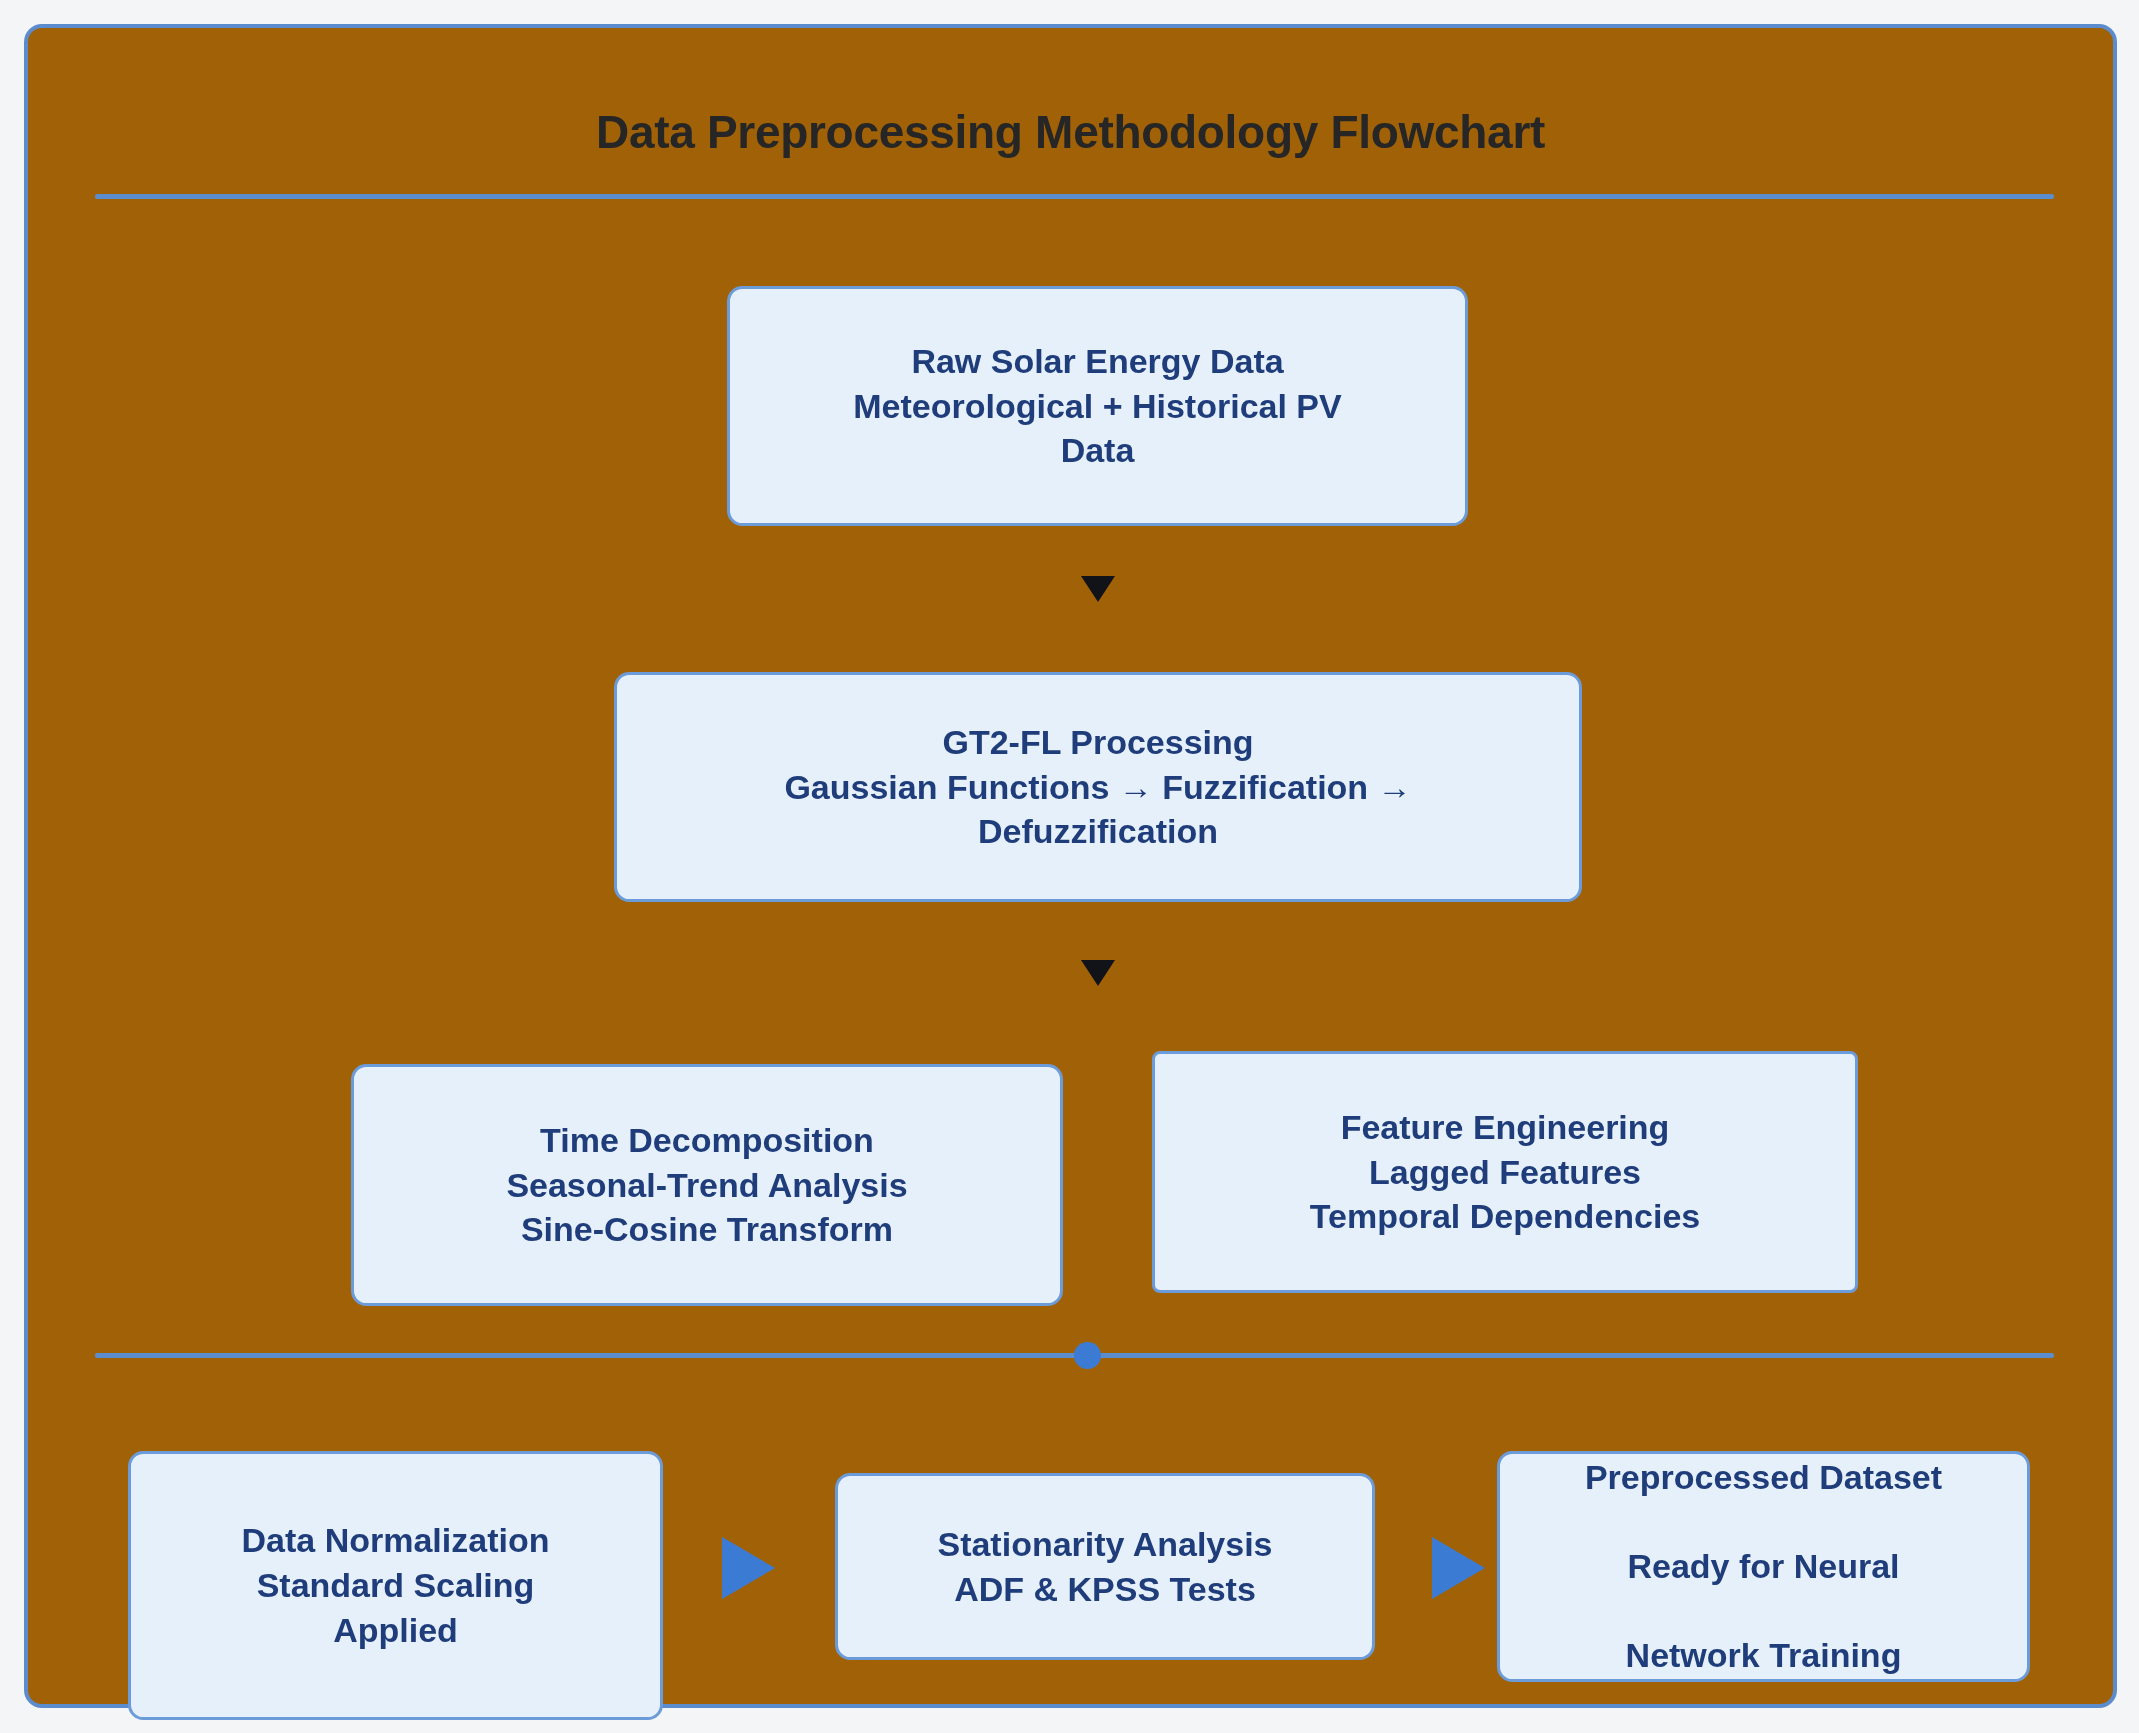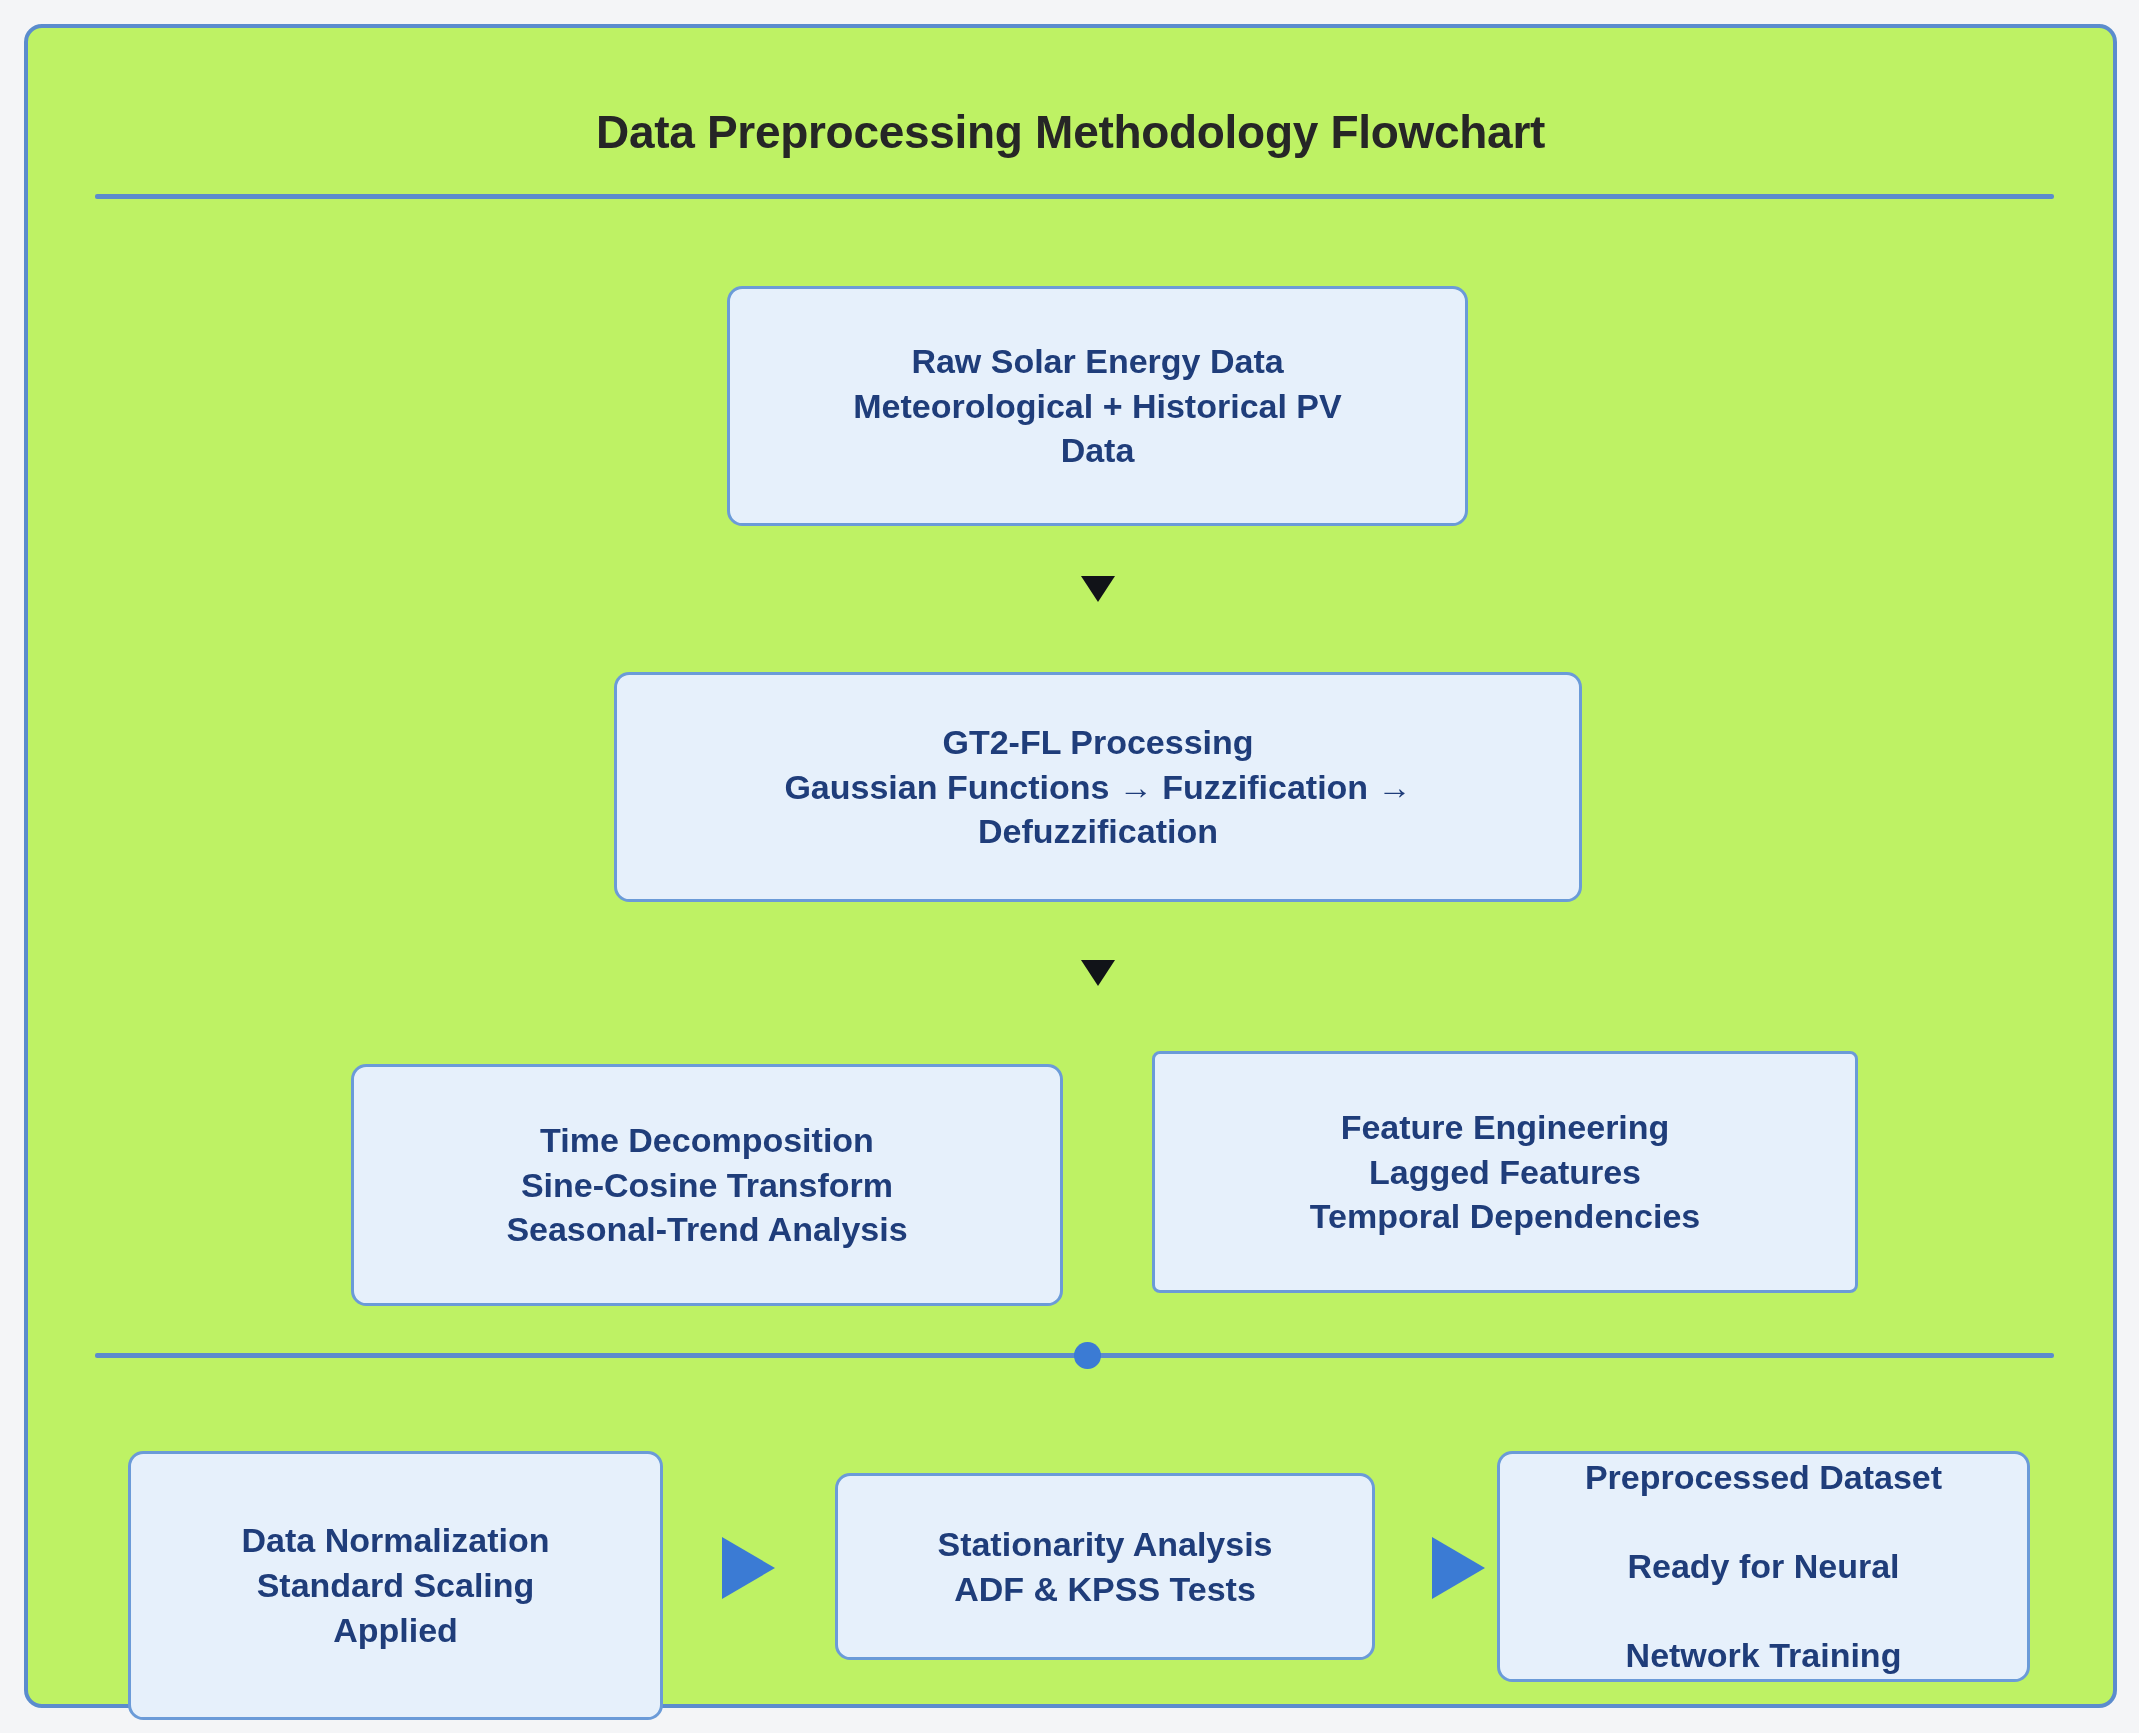--- a/index.html
+++ b/index.html
@@ -19,21 +19,21 @@
     background: #f4f5f7;
   }
 
   
   #frame {
     position: absolute;
     left: 24px;
     top: 24px;
     width: 2093px;
     height: 1684px;
-    background: #bef264;
+    background: #a16207;
     border: 4.2px solid #5b8ccd;
     border-radius: 18px;
   }
 
   
   #page-title {
     position: absolute;
     left: 0;
     top: 77px;
     width: 100%;
@@ -135,22 +135,22 @@
     <div class="fbox" id="box-gt2fl">
       <span class="ln">GT2-FL Processing</span>
       <span class="ln">Gaussian Functions → Fuzzification →</span>
       <span class="ln">Defuzzification</span>
     </div>
 
     <div class="down-arrow" id="arrow-gt2fl-to-split"></div>
 
     <div class="fbox" id="box-time-decomp">
       <span class="ln">Time Decomposition</span>
+      <span class="ln">Seasonal-Trend Analysis</span>
       <span class="ln">Sine-Cosine Transform</span>
-      <span class="ln">Seasonal-Trend Analysis</span>
     </div>
 
     <div class="fbox" id="box-feature-eng">
       <span class="ln">Feature Engineering</span>
       <span class="ln">Lagged Features</span>
       <span class="ln">Temporal Dependencies</span>
     </div>
 
     <div class="hrule" id="section-rule"></div>
     <div id="junction-dot"></div>

